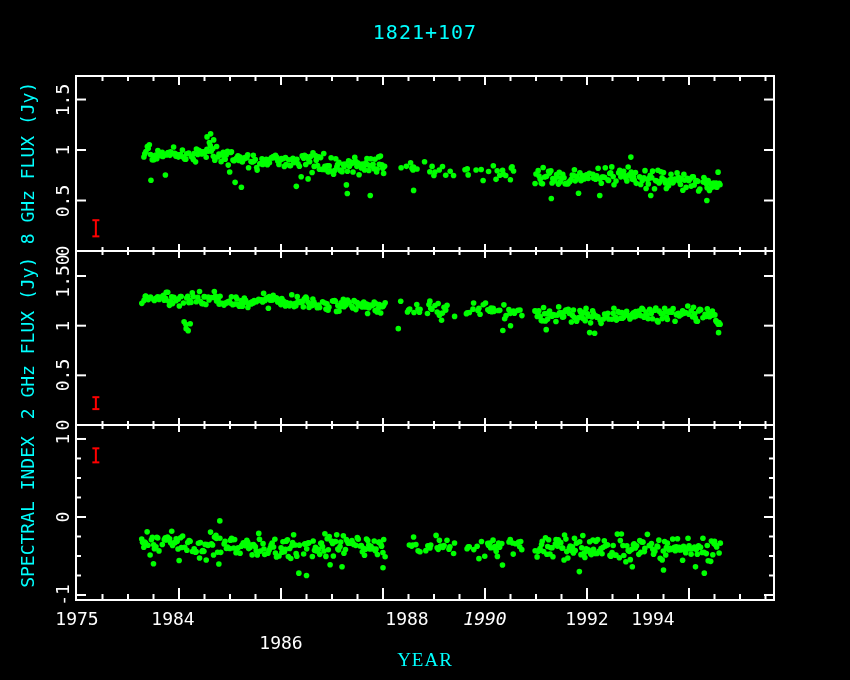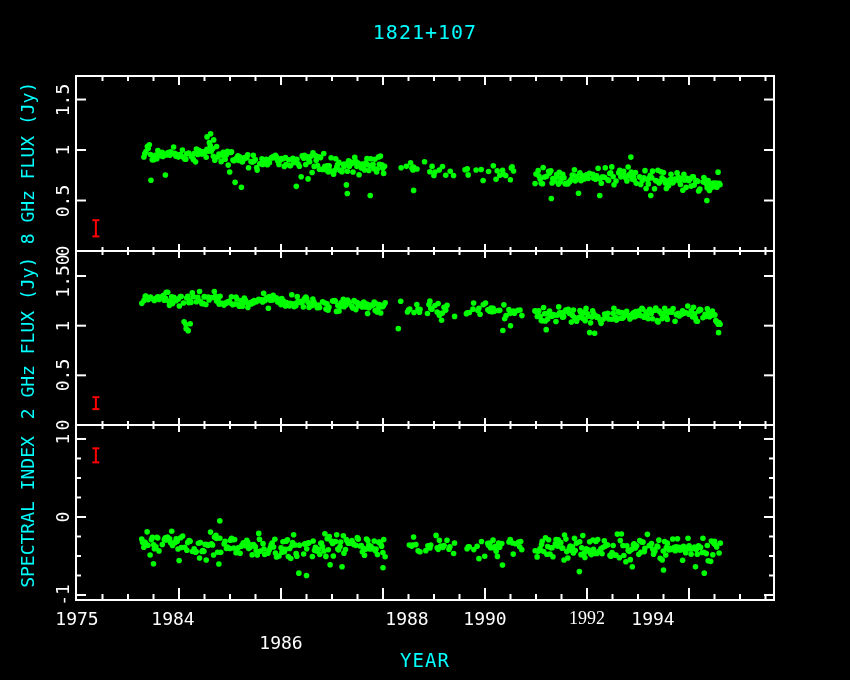--- a/index.html
+++ b/index.html
@@ -2,21 +2,21 @@
 <html><head>
 <meta charset="utf-8">
 <style>
   html,body{margin:0;padding:0;background:#000;}
   .stage{position:relative;width:790px;height:680px;background:#000;overflow:hidden;
          font-family:"DejaVu Sans Mono", monospace;}
   svg{position:absolute;left:0;top:0;}
   .title{position:absolute;left:0;top:20px;width:850px;text-align:center;
          color:#00ffff;font-size:20px;letter-spacing:1px;}
   .xlabel{position:absolute;left:0;top:649px;width:850px;text-align:center;
-          color:#00ffff;font-size:19px;letter-spacing:1px;}
+          color:#00ffff;font-size:19px;letter-spacing:1px;font-family:Liberation Serif, serif;}
   .ylabel{position:absolute;left:27px;color:#00ffff;font-size:18px;white-space:nowrap;
           transform:translate(-50%,-50%) rotate(-90deg);}
   .ytick{position:absolute;color:#fff;font-size:18px;white-space:nowrap;
          transform:translate(-50%,-50%) rotate(-90deg);}
   .xtick{position:absolute;top:608px;color:#fff;font-size:18px;white-space:nowrap;
          transform:translate(-50%,0);}
 </style>
 </head>
 <body>
 
@@ -1417,22 +1417,22 @@
     </svg>
   <div class="title">1821+107</div>
   <div class="ylabel" style="top:163px">8 GHz FLUX (Jy)</div>
   <div class="ylabel" style="top:338px">2 GHz FLUX (Jy)</div>
   <div class="ylabel" style="top:512px">SPECTRAL INDEX</div>
   <div id="ticklabels">
       <span class="xtick" style="left: 77px; top: 608px;">1975</span>
       <span class="xtick" style="left: 173px; top: 608px;">1984</span>
       <span class="xtick" style="left: 281px; top: 608px; margin-top: 24px;">1986</span>
       <span class="xtick" style="left: 383px; top: 608px; margin-left: 24px;">1988</span>
-      <span class="xtick" style="left: 485px; top: 608px;">1990</span>
-      <span class="xtick" style="left: 587px; top: 608px; font-family: Liberation Serif, serif;">1992</span>
+      <span class="xtick" style="left: 485px; top: 608px; font-style: italic;">1990</span>
+      <span class="xtick" style="left: 587px; top: 608px;">1992</span>
       <span class="xtick" style="left: 653px; top: 608px;">1994</span>
       <span class="ytick" style="left: 62px; top: 251px;">0</span>
       <span class="ytick" style="left: 62px; top: 200.51px;">0.5</span>
       <span class="ytick" style="left: 62px; top: 150.019px;">1</span>
       <span class="ytick" style="left: 62px; top: 99.5286px;">1.5</span>
       <span class="ytick" style="left: 62px; top: 425px;">0</span>
       <span class="ytick" style="left: 62px; top: 375.342px;">0.5</span>
       <span class="ytick" style="left: 62px; top: 325.685px;">1</span>
       <span class="ytick" style="left: 62px; top: 276.027px;">1.50</span>
       <span class="ytick" style="left: 62px; top: 595.007px;">-1</span>

